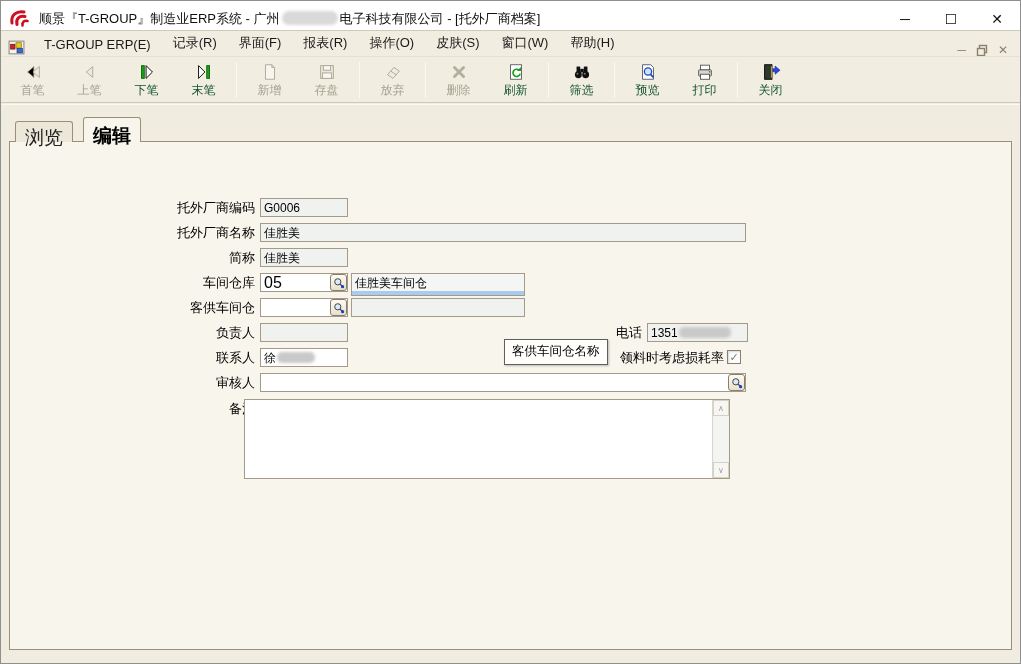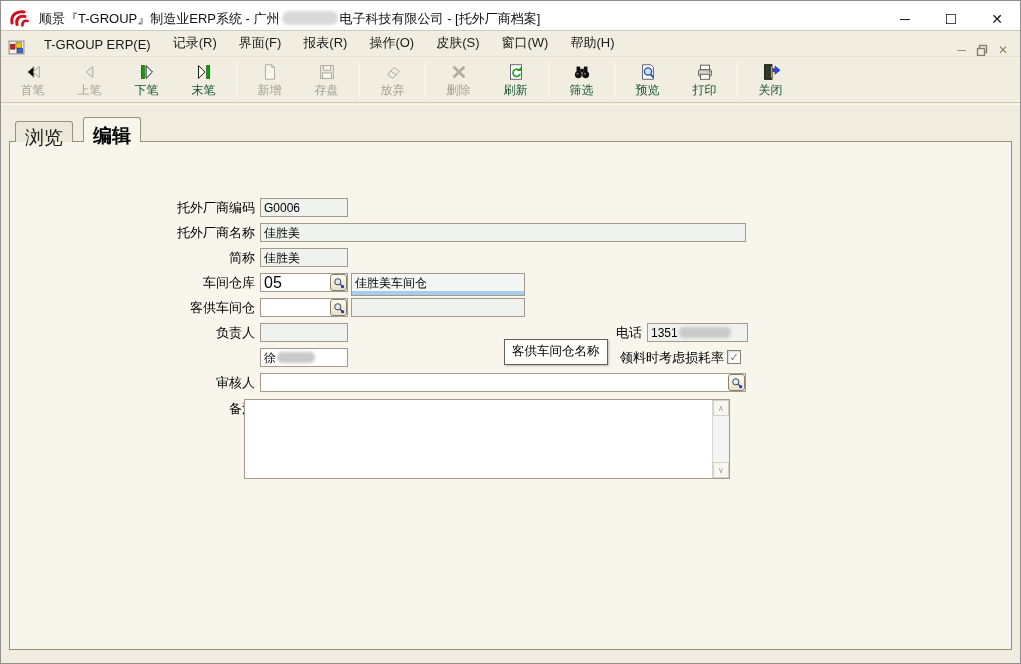--- a/index.html
+++ b/index.html
@@ -312,20 +312,21 @@
       </div>
 
       <div class="frow" style="top:181px">
         <span class="flabel">负责人</span>
         <div class="field ro" style="left:234px;width:88px"><span></span></div>
         <span class="flabel" style="left:560px;width:56px">电话</span>
         <div class="field ro" style="left:621px;width:101px"><span>1351</span><span class="blur-sm" style="width:52px"></span></div>
       </div>
 
       <div class="frow" style="top:206px">
+        <span class="flabel">联系人</span>
         <div class="field" style="left:234px;width:88px"><span>徐</span><span class="blur-sm" style="width:38px"></span></div>
         <span class="flabel" style="left:594px;width:104px;text-align:left">领料时考虑损耗率</span>
         <div class="cb" style="left:701px"><span id="loss-rate-check">✓</span></div>
       </div>
 
       <div class="frow" style="top:231px">
         <span class="flabel">审核人</span>
         <div class="field" style="left:234px;width:486px">
           <span></span>
           <div class="lookup-btn">

